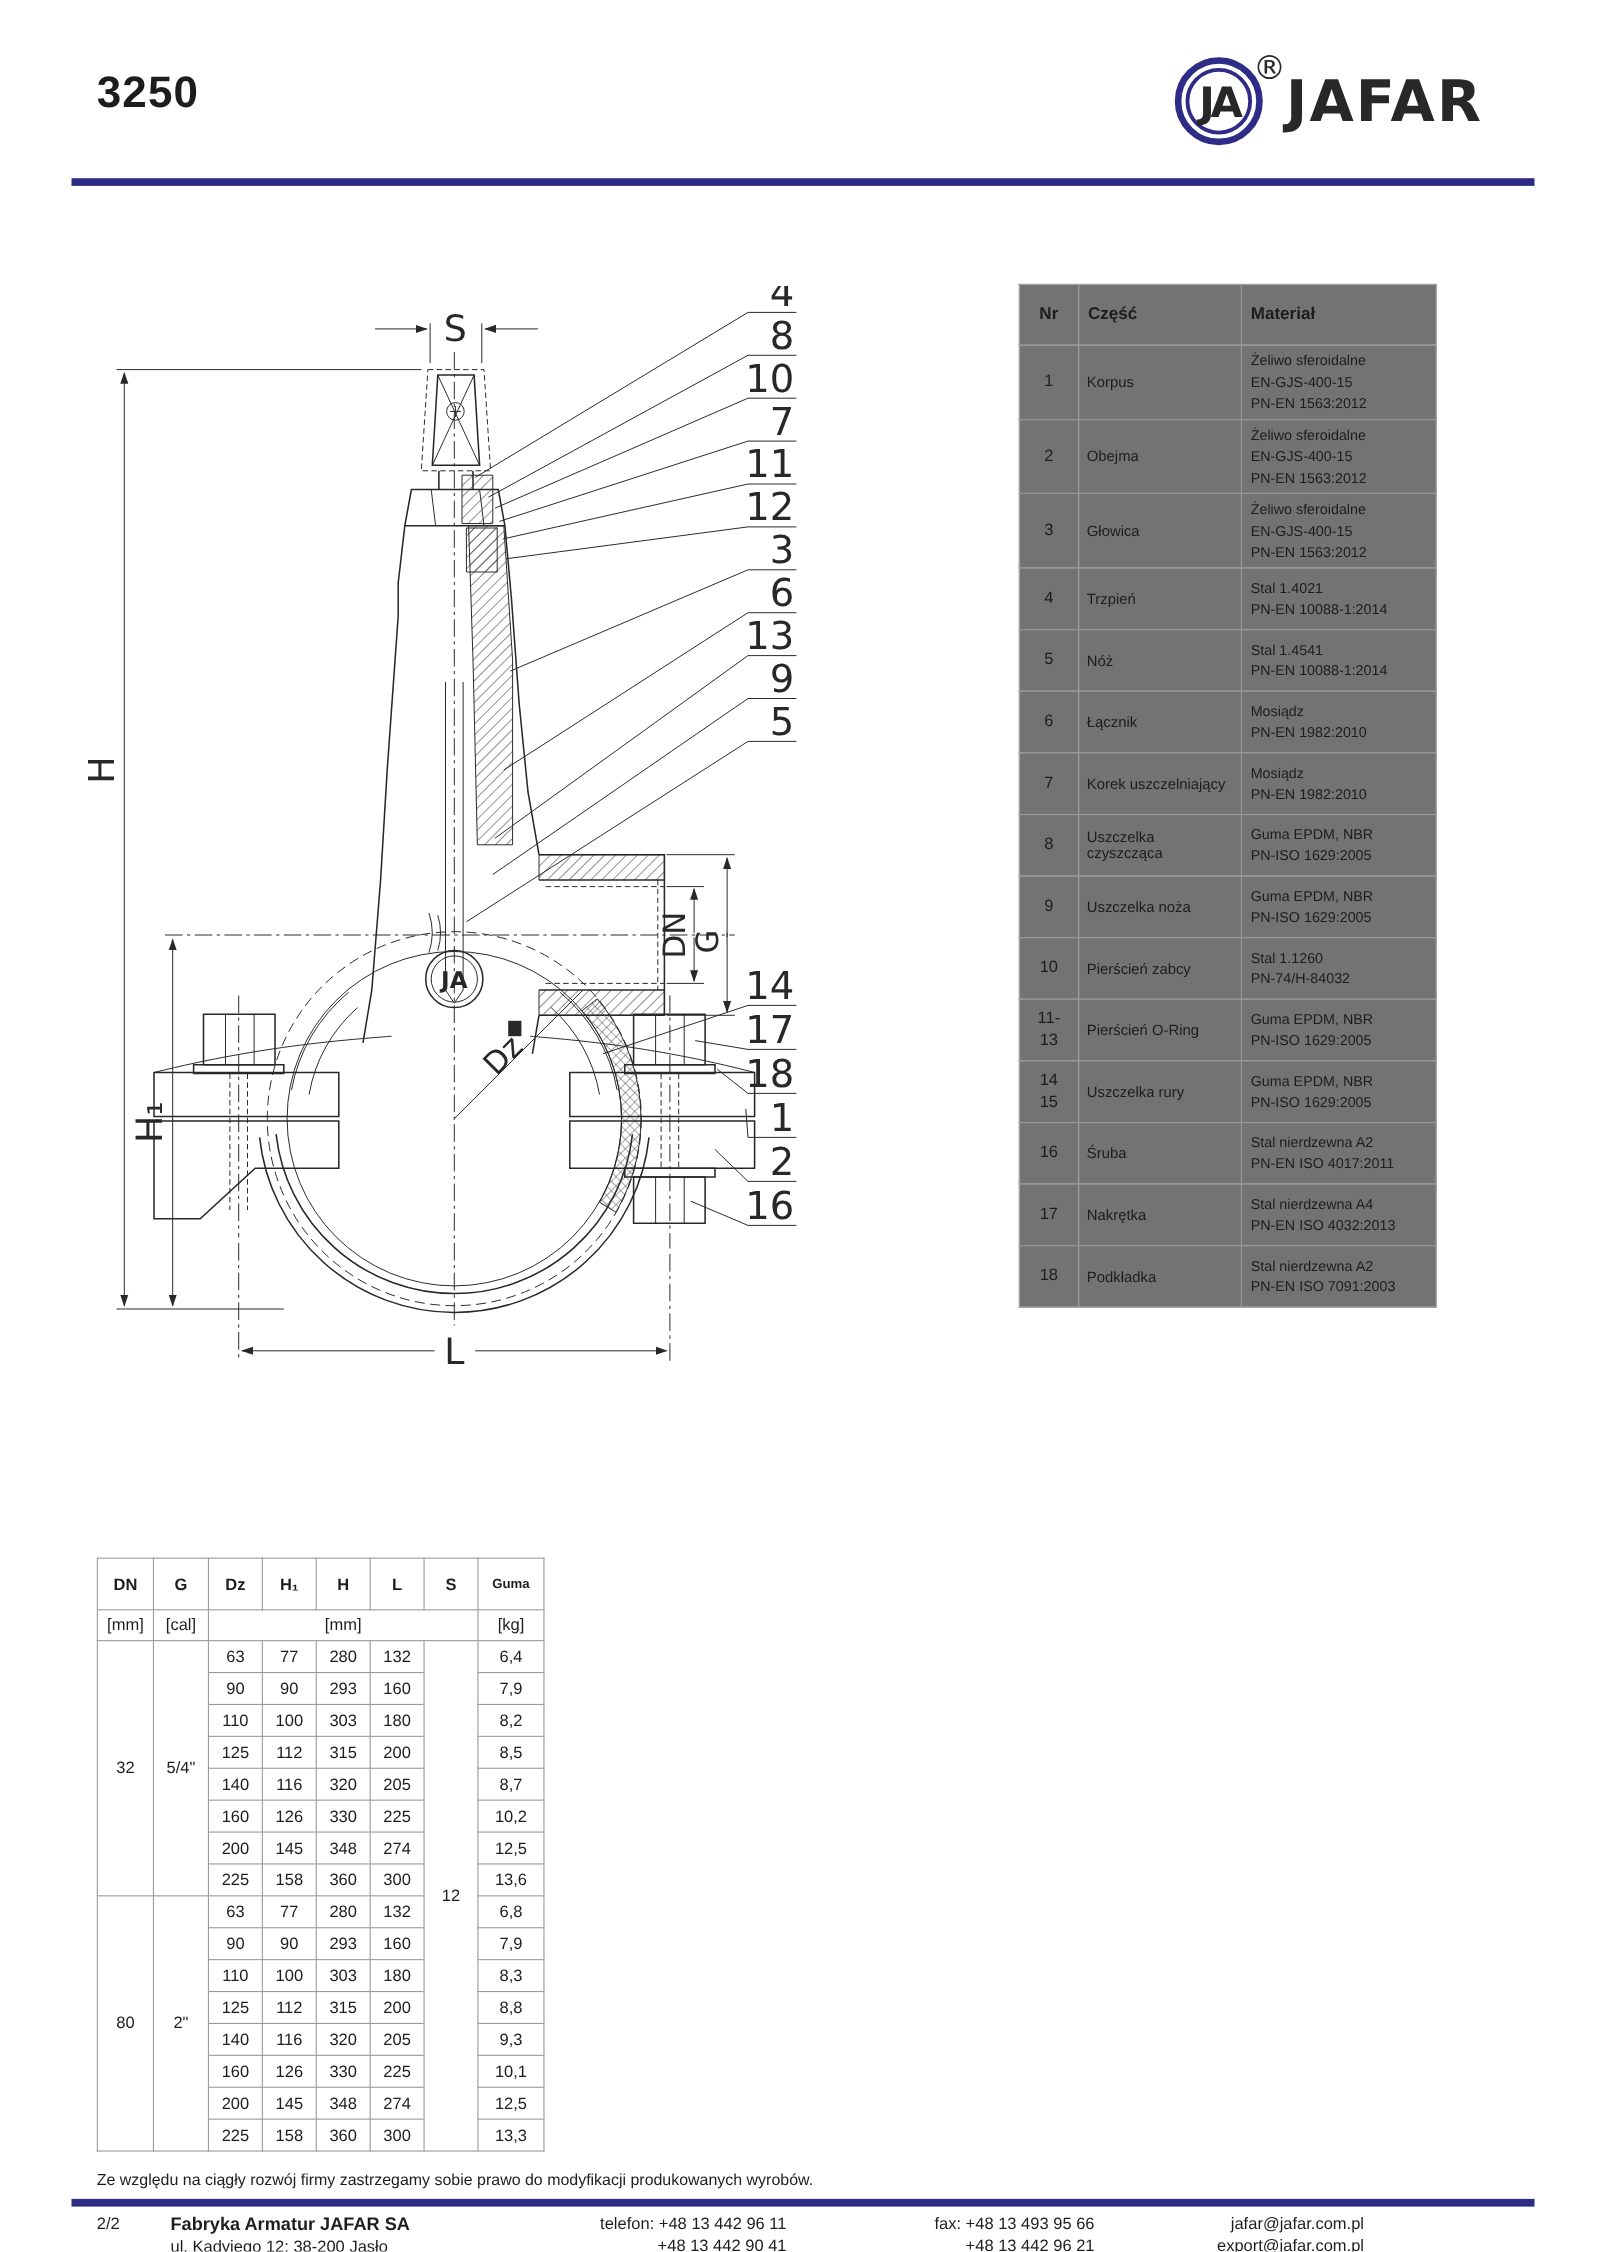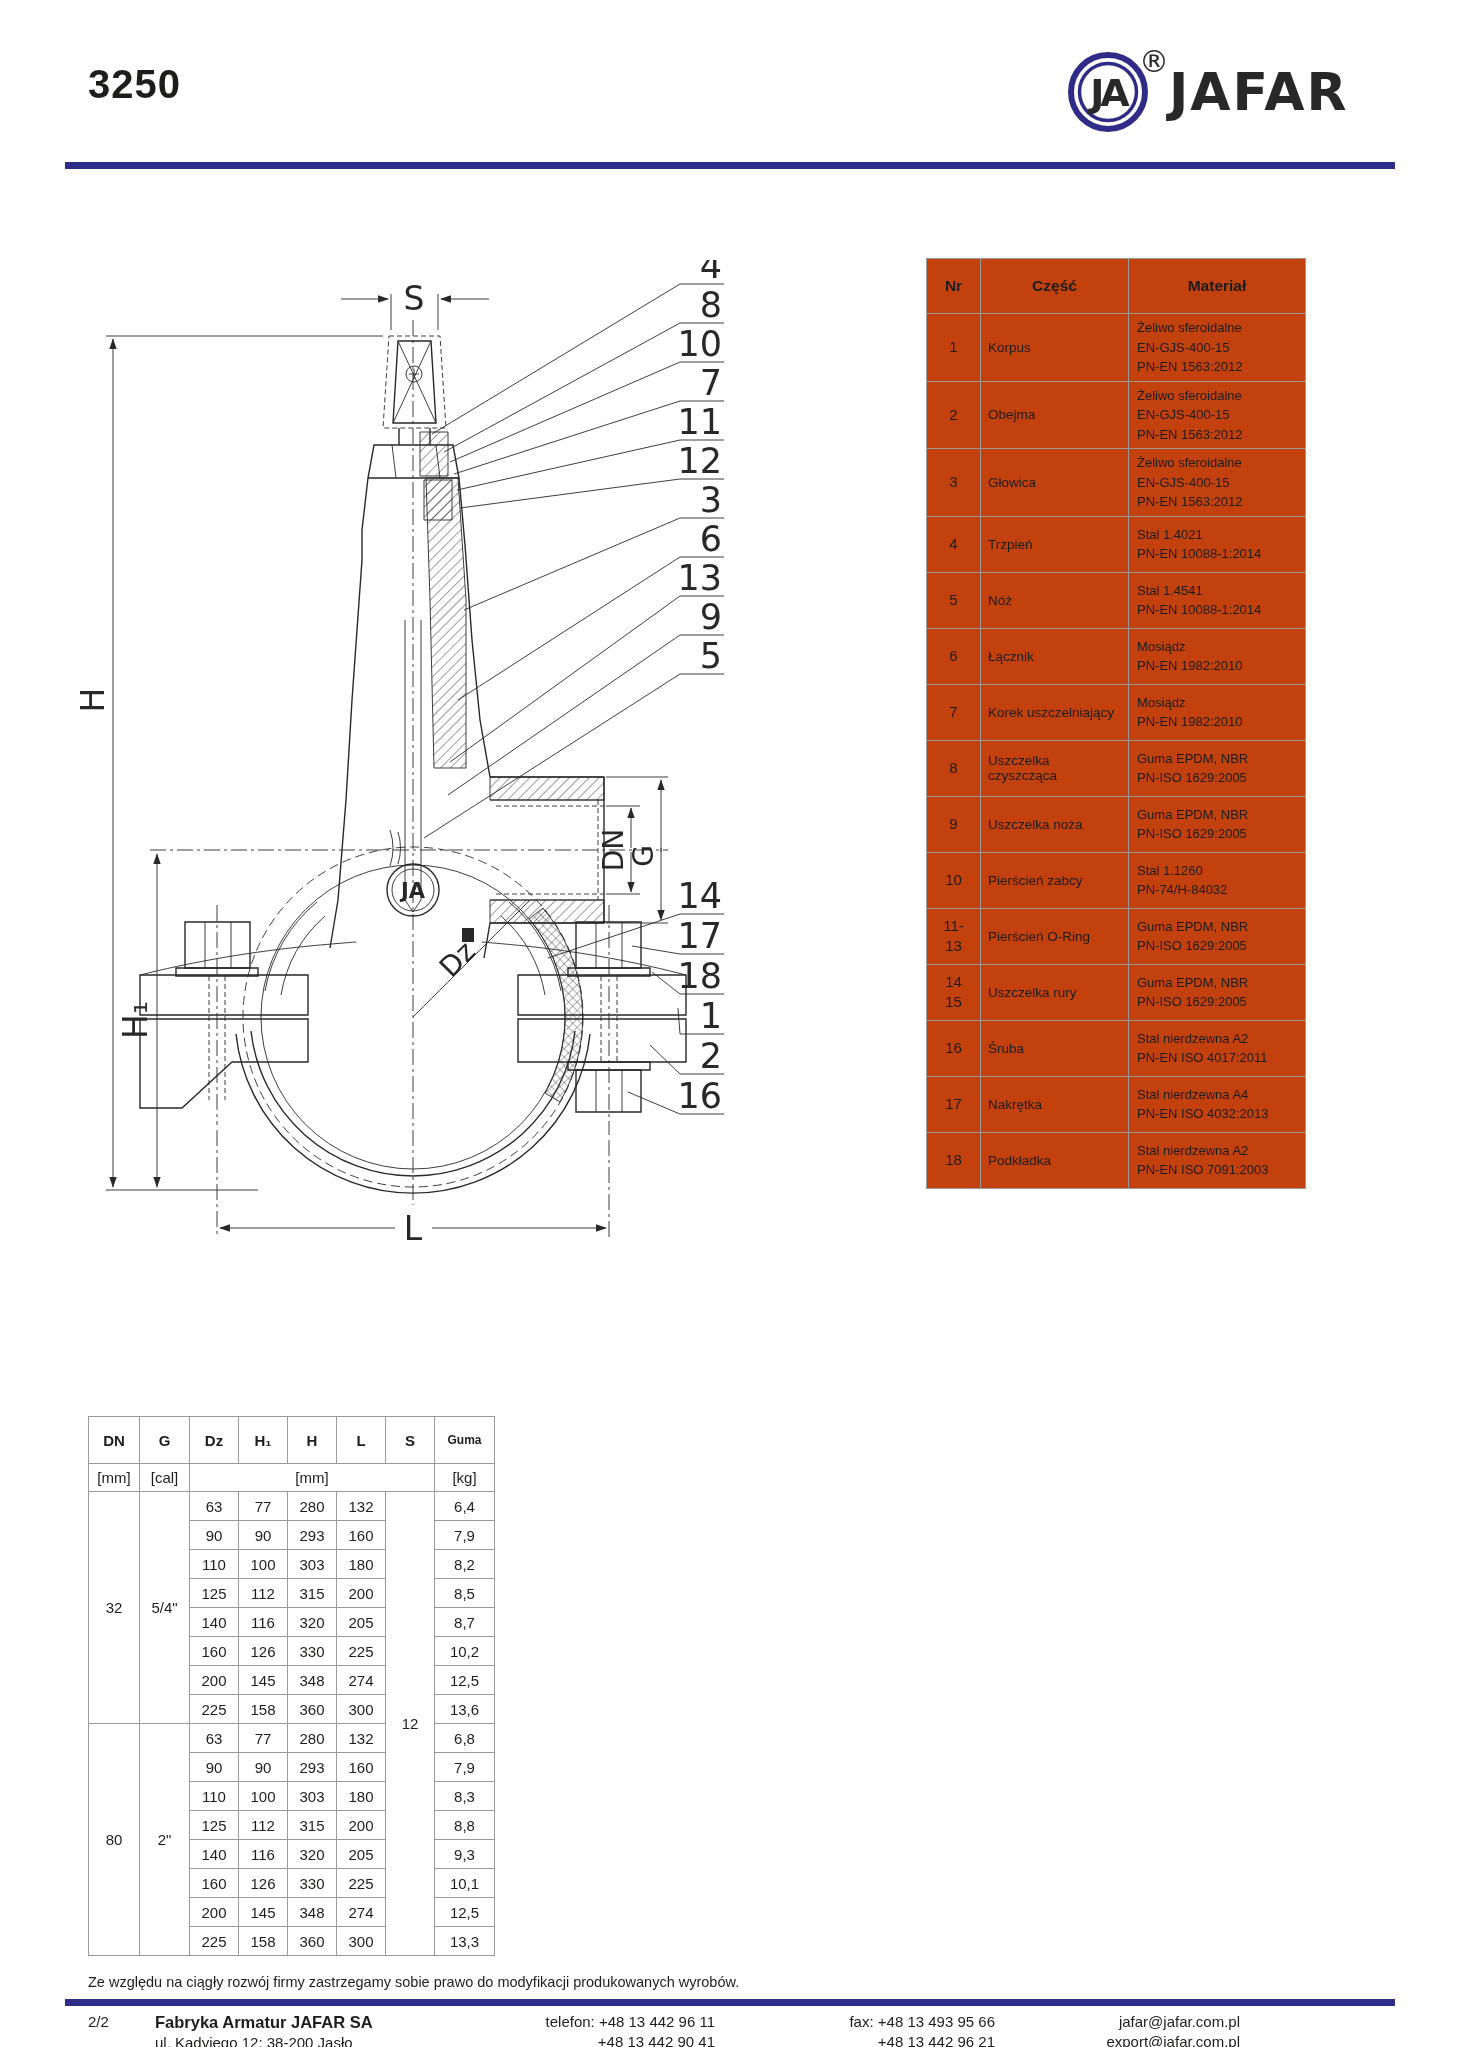--- a/index.html
+++ b/index.html
@@ -23,22 +23,22 @@
   .hatchf{fill:url(#hatch);stroke:#282828;stroke-width:0.9px;}
   .xhatchf{fill:url(#xhatch);stroke:#282828;stroke-width:0.9px;}
   svg text{font-family:"DejaVu Sans", sans-serif;fill:#282828;}
   .dt{font-size:33px;}
   .dt2{font-size:28px;}
   .callout-label{font-size:35px;}
   .monotext{font-size:21px;font-weight:bold;}
 
   
   #parts-table{position:absolute;left:926px;top:258px;border-collapse:collapse;table-layout:fixed;}
-  #parts-table td,#parts-table th{border:1px solid #9a9a9a;vertical-align:middle;background:#c2410c;}
-  #parts-table th{font-size:15.5px;text-align:center;padding:4px 8px;height:46px;}
+  #parts-table td,#parts-table th{border:1px solid #9a9a9a;vertical-align:middle;background:#737373;}
+  #parts-table th{font-size:15.5px;text-align:left;padding:4px 8px;height:46px;}
   #parts-table th.c-nr{text-align:center;}
   .col-nr{width:54px;} .col-part{width:148px;} .col-mat{width:177px;}
   #parts-table td.cell-nr{text-align:center;font-size:15px;line-height:1.35;}
   #parts-table td.cell-part{font-size:13.5px;padding:4px 7px;}
   #parts-table td.cell-mat{font-size:13px;padding:4px 8px;line-height:1.5;}
   #parts-table tr.r3{height:59px;} #parts-table tr.r2{height:56px;}
 
   
   #dims-table{position:absolute;left:88px;top:1416px;border-collapse:collapse;table-layout:fixed;}
   #dims-table td,#dims-table th{border:1px solid #9a9a9a;text-align:center;vertical-align:middle;background:#fff;font-size:15px;padding:0 2px;}

